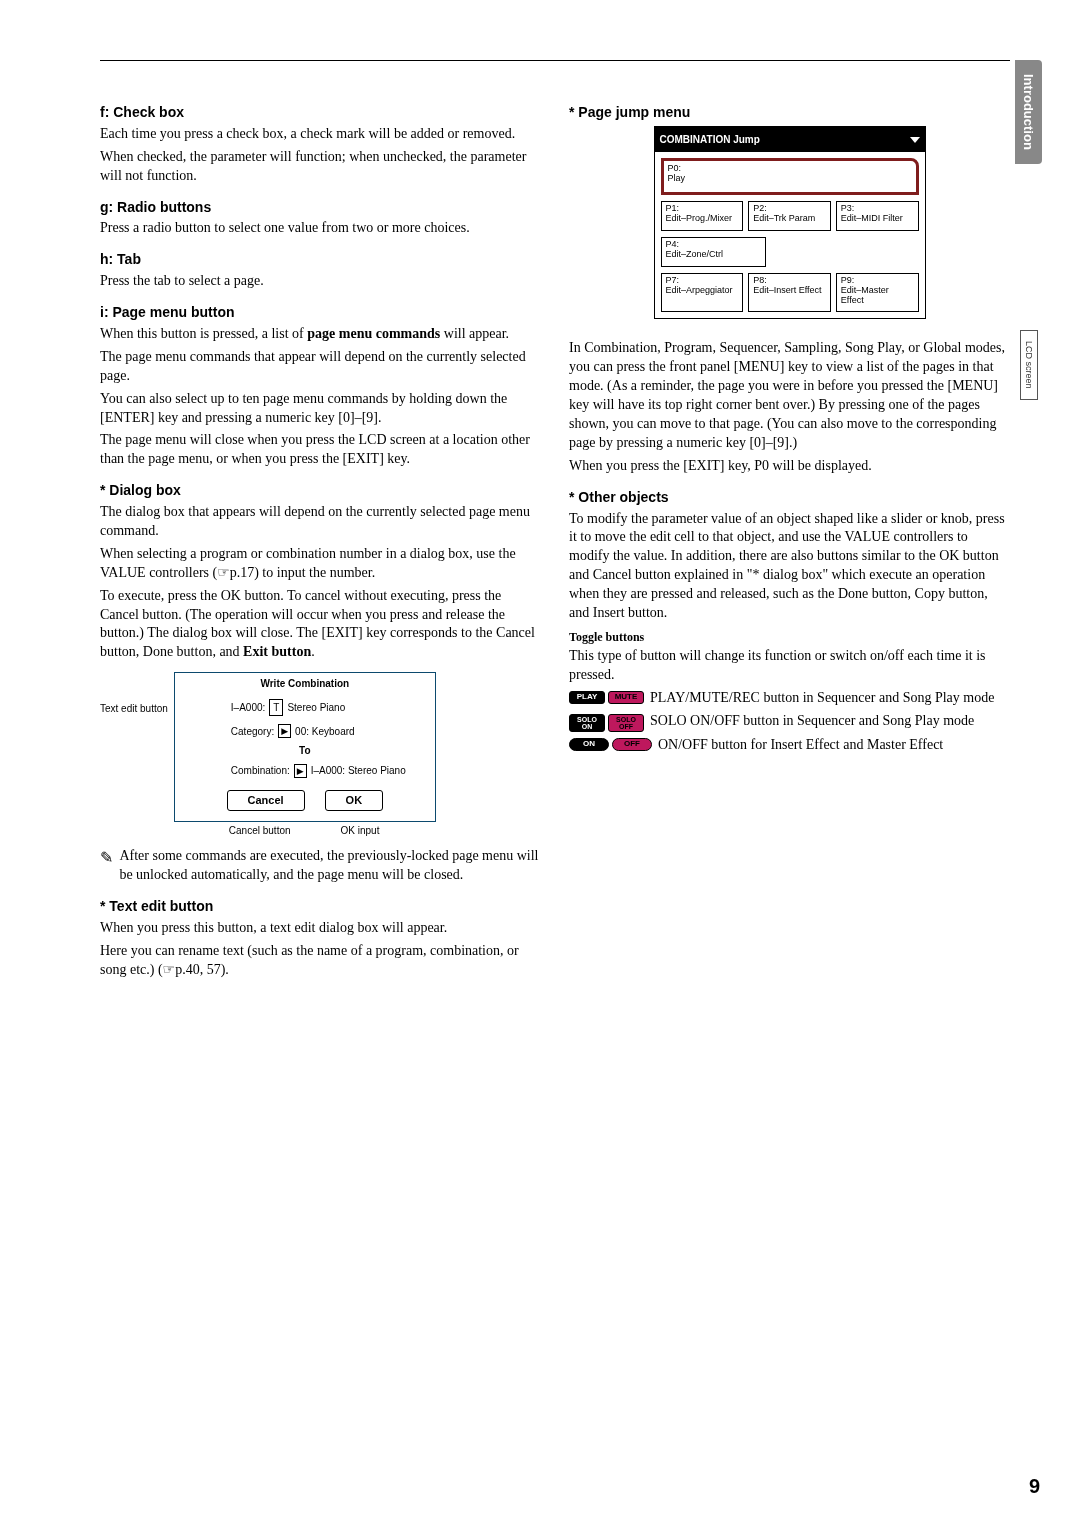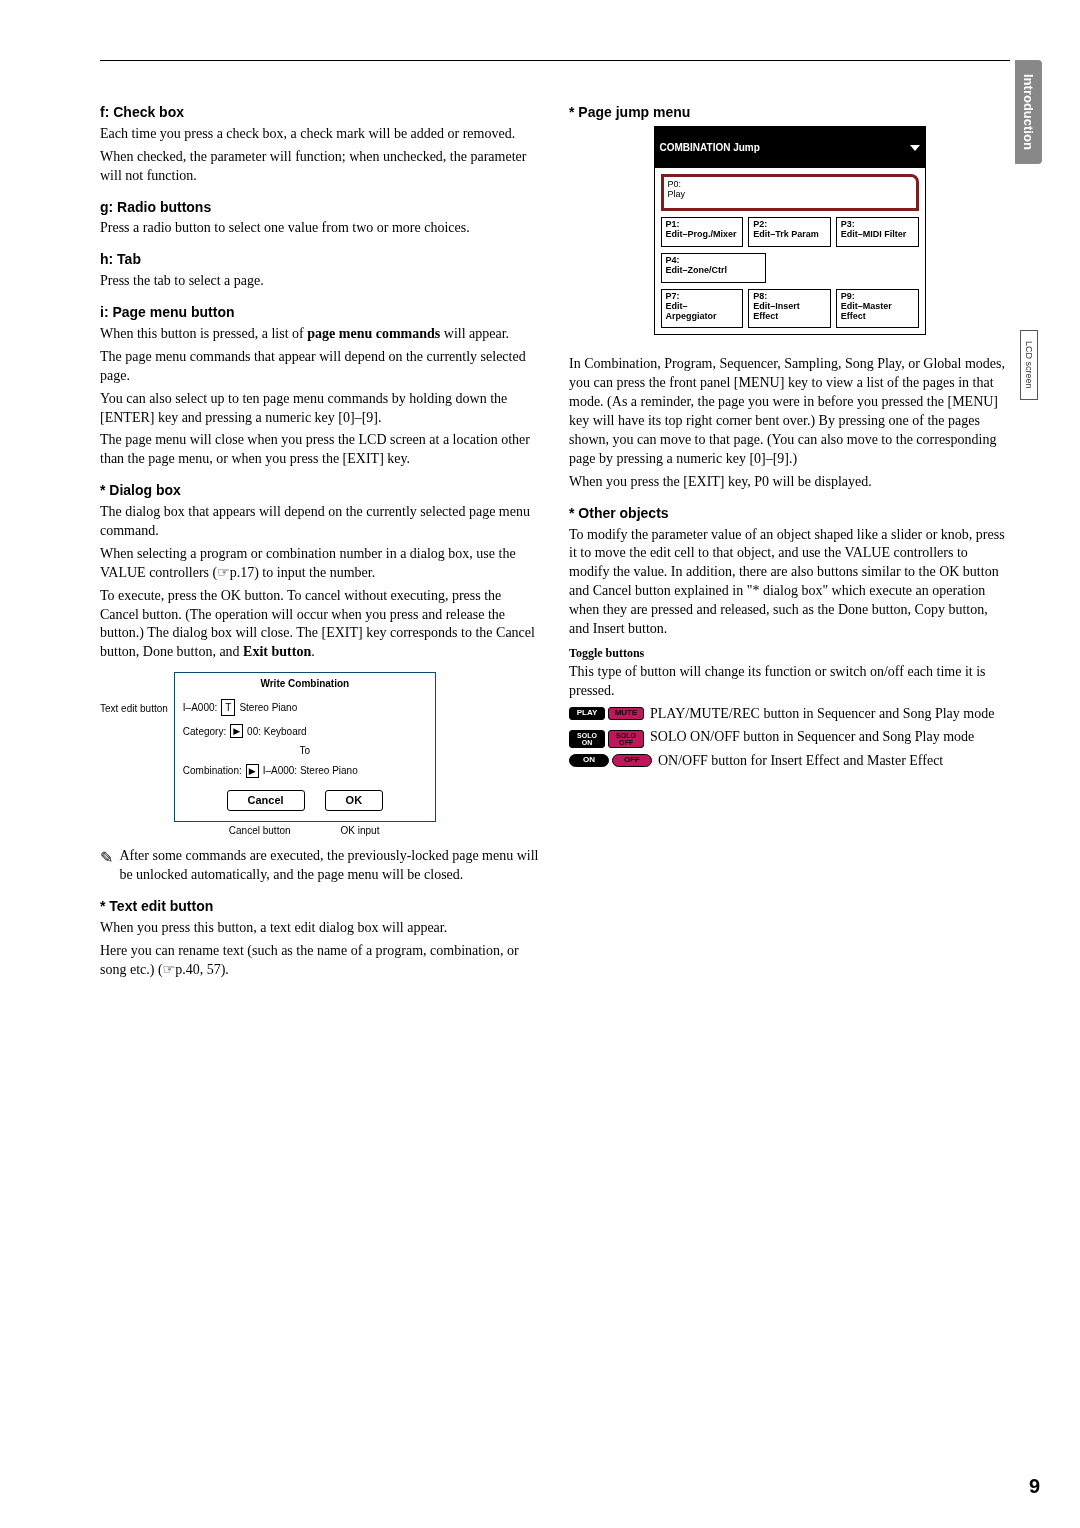--- a/index.html
+++ b/index.html
@@ -58,38 +58,39 @@
   .dialog-title {
     text-align: center;
     font-weight: bold;
     padding: 4px 0;
   }
   .dialog-row {
     padding: 4px 8px;
     display: flex;
     align-items: center;
     gap: 4px;
+    margin-left: 48px;
   }
   .txtbox-small {
     border: 1px solid #000;
     padding: 1px 3px;
     display: inline-block;
     font-size: 10px;
   }
   .dropdown-tiny {
     border: 1px solid #000;
     padding: 0 2px;
     display: inline-flex;
     align-items: center;
     justify-content: center;
     font-size: 9px;
   }
   .center-to {
     text-align: center;
-    font-weight: normal;
+    font-weight: bold;
     padding: 2px 0;
   }
   .btn-row {
     display: flex;
     justify-content: center;
     gap: 20px;
     padding: 8px 0 10px 0;
   }
   .btn {
     border: 1px solid #000;
@@ -115,21 +116,21 @@
     border: 1px solid #000;
     width: 270px;
     margin: 4px auto 20px auto;
     font-family: Arial, Helvetica, sans-serif;
     font-size: 9px;
     background: #fff;
   }
   .jump-header {
     background: #000;
     color: #fff;
-    padding: 14px 5px;
+    padding: 6px 5px;
     display: flex;
     justify-content: space-between;
     align-items: center;
     font-weight: bold;
     font-size: 10px;
   }
   .jump-body {
     padding: 6px;
   }
   .jump-tab {
@@ -138,21 +139,20 @@
     background: #fff;
     line-height: 1.1;
   }
   .jump-row {
     display: flex;
     gap: 5px;
     margin-bottom: 6px;
   }
   .jump-row > div {
     flex: 1;
-    font-weight: bold;
   }
   .jump-row.single > div {
     width: 95px;
     flex: none;
   }
   .jump-p0 {
     border: 3px solid #7f1d1d;
     border-top-right-radius: 8px;
     padding: 3px 4px 8px 4px;
     margin-bottom: 6px;

